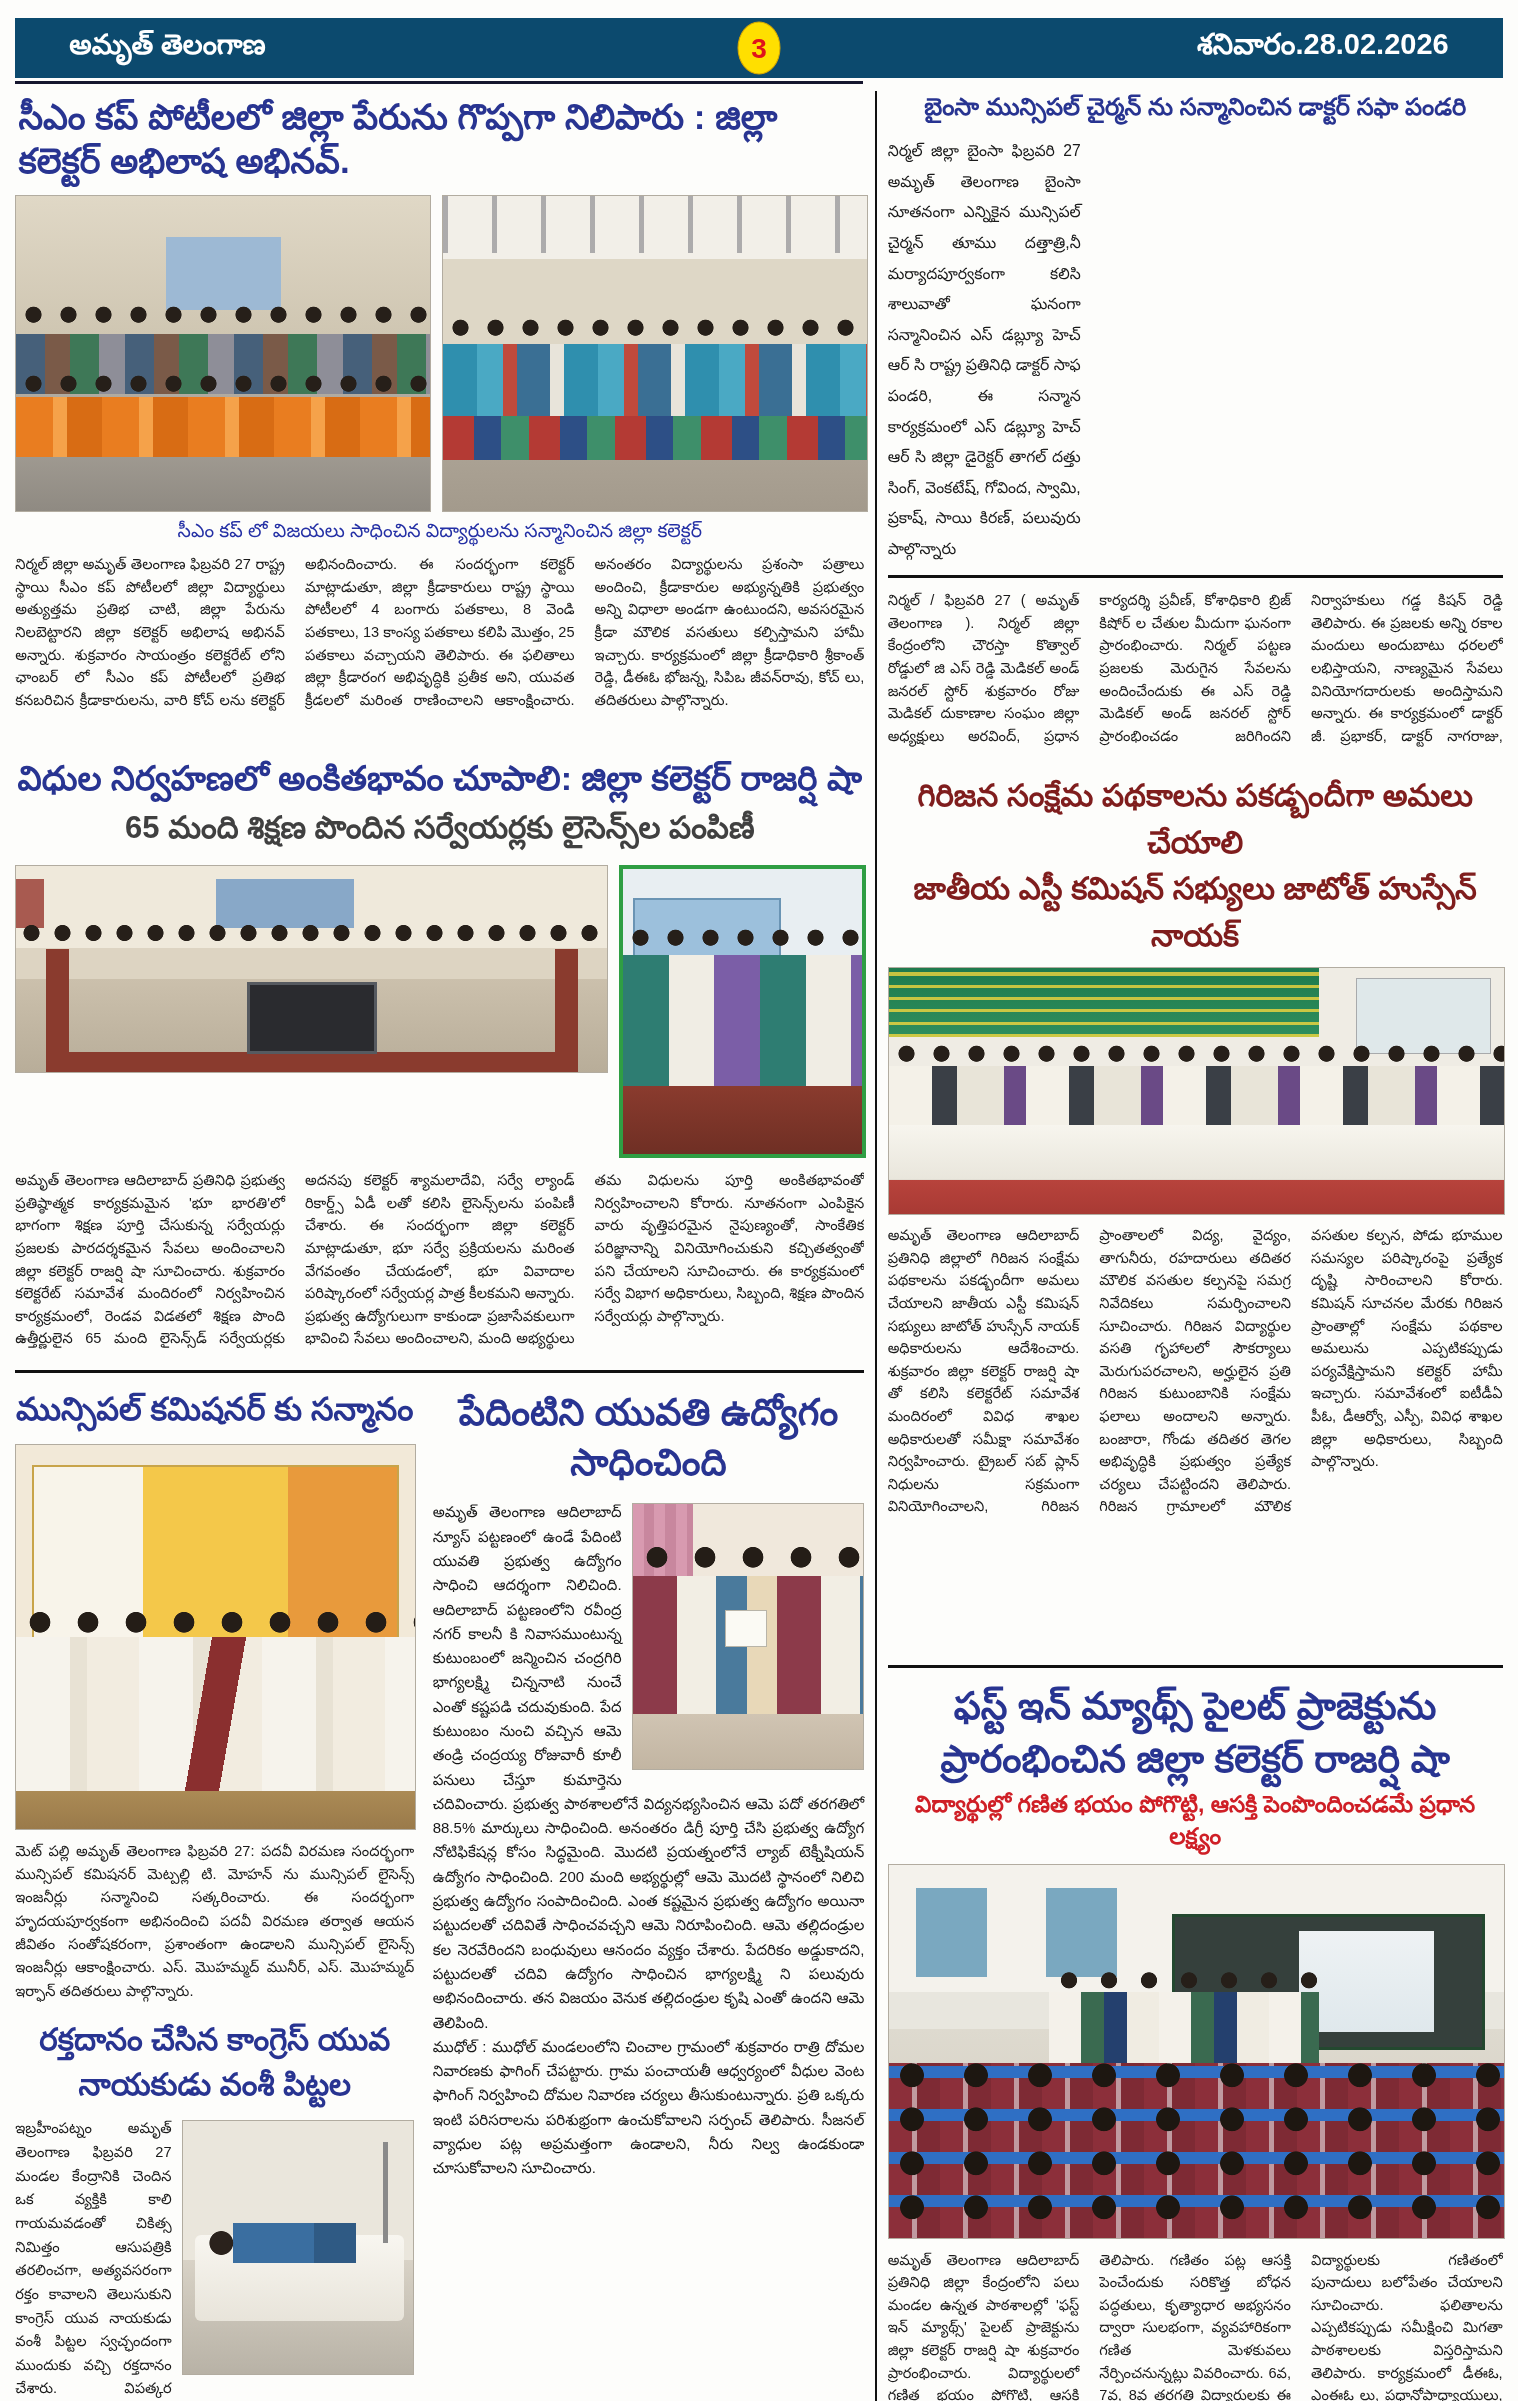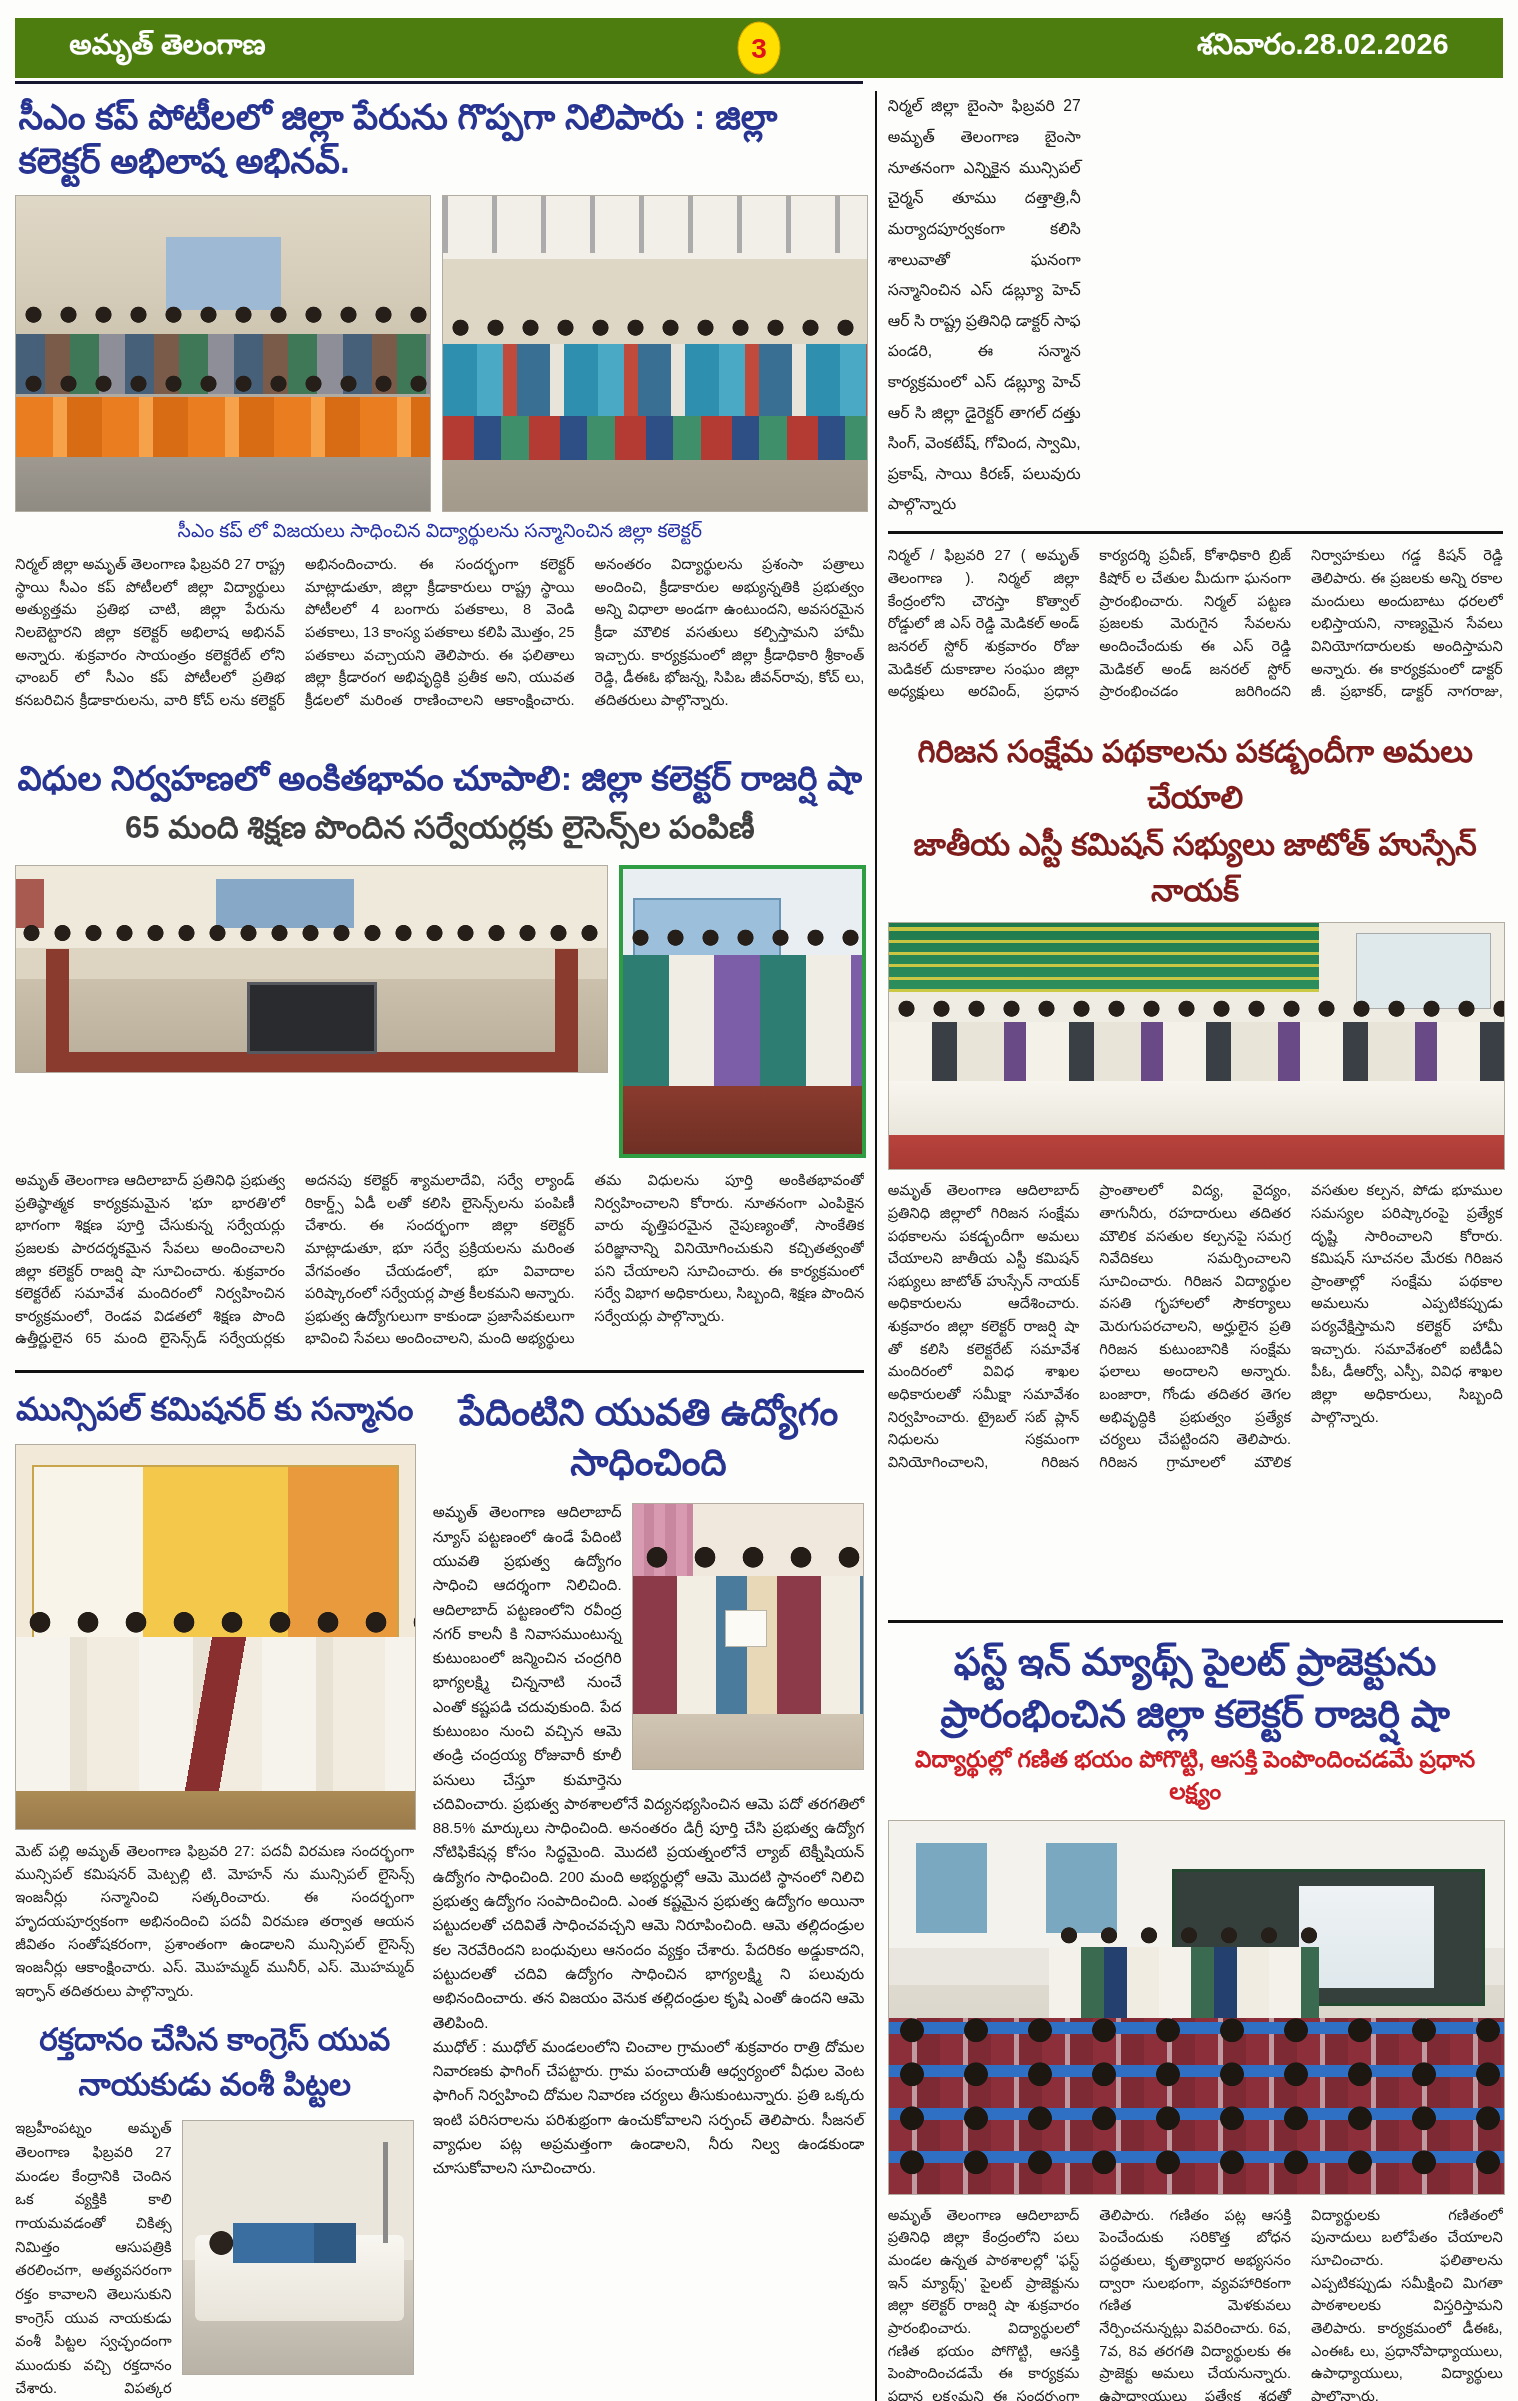--- a/index.html
+++ b/index.html
@@ -1,21 +1,21 @@
 <!DOCTYPE html>
 <html style="font-size:12.3px"><head>
 <meta charset="utf-8">
 <style>
   html,body{margin:0;padding:0;background:#ffffff;}
   .page{width:1518px;height:2401px;overflow:hidden;background:#fdfdfb;position:relative;
         font-family:"Liberation Sans",sans-serif;color:#161616;}
   .inner{padding:18.4px 15.3px 0 15.3px;}
 
   
-  .masthead{height:60px;background:#4d7c0f;display:flex;align-items:center;
+  .masthead{height:60px;background:#0c4a6e;display:flex;align-items:center;
             justify-content:space-between;padding:0 54px;position:relative;}
   .mast-title{color:#fff;font-size:28px;font-weight:bold;}
   .page-circle{position:absolute;left:50%;top:50%;transform:translate(-50%,-50%);
                width:41px;height:51px;background:#ffdf00;border:1.5px solid #d8a800;
                border-radius:50%;display:flex;align-items:center;justify-content:center;}
   .page-num{color:#e0121b;font-size:28px;font-weight:bold;}
   .mast-date{color:#fff;font-size:29px;font-weight:bold;}
   .mast-underline{height:3.1px;background:#15162e;width:848px;margin:2.3px 0 7.7px 0;}
 
   
@@ -239,20 +239,21 @@
               <div class="g-body">అమృత్ తెలంగాణ ఆదిలాబాద్ న్యూస్ పట్టణంలో ఉండే పేదింటి యువతి ప్రభుత్వ ఉద్యోగం సాధించి ఆదర్శంగా నిలిచింది. ఆదిలాబాద్ పట్టణంలోని రవీంద్ర నగర్ కాలనీ కి నివాసముంటున్న కుటుంబంలో జన్మించిన చంద్రగిరి భాగ్యలక్ష్మి చిన్ననాటి నుంచే ఎంతో కష్టపడి చదువుకుంది. పేద కుటుంబం నుంచి వచ్చిన ఆమె తండ్రి చంద్రయ్య రోజువారీ కూలీ పనులు చేస్తూ కుమార్తెను చదివించారు. ప్రభుత్వ పాఠశాలలోనే విద్యనభ్యసించిన ఆమె పదో తరగతిలో 88.5% మార్కులు సాధించింది. అనంతరం డిగ్రీ పూర్తి చేసి ప్రభుత్వ ఉద్యోగ నోటిఫికేషన్ల కోసం సిద్ధమైంది. మొదటి ప్రయత్నంలోనే ల్యాబ్ టెక్నీషియన్ ఉద్యోగం సాధించింది. 200 మంది అభ్యర్థుల్లో ఆమె మొదటి స్థానంలో నిలిచి ప్రభుత్వ ఉద్యోగం సంపాదించింది. ఎంత కష్టమైన ప్రభుత్వ ఉద్యోగం అయినా పట్టుదలతో చదివితే సాధించవచ్చని ఆమె నిరూపించింది. ఆమె తల్లిదండ్రుల కల నెరవేరిందని బంధువులు ఆనందం వ్యక్తం చేశారు. పేదరికం అడ్డుకాదని, పట్టుదలతో చదివి ఉద్యోగం సాధించిన భాగ్యలక్ష్మి ని పలువురు అభినందించారు. తన విజయం వెనుక తల్లిదండ్రుల కృషి ఎంతో ఉందని ఆమె తెలిపింది.</div>
             </div>
             <div class="g-body">ముధోల్ : ముధోల్ మండలంలోని చించాల గ్రామంలో శుక్రవారం రాత్రి దోమల నివారణకు ఫాగింగ్ చేపట్టారు. గ్రామ పంచాయతీ ఆధ్వర్యంలో వీధుల వెంట ఫాగింగ్ నిర్వహించి దోమల నివారణ చర్యలు తీసుకుంటున్నారు. ప్రతి ఒక్కరు ఇంటి పరిసరాలను పరిశుభ్రంగా ఉంచుకోవాలని సర్పంచ్ తెలిపారు. సీజనల్ వ్యాధుల పట్ల అప్రమత్తంగా ఉండాలని, నీరు నిల్వ ఉండకుండా చూసుకోవాలని సూచించారు.</div>
           </div>
         </div>
       </div>
 
       <div class="col-right">
 
         <div>
+          <div class="hl hl-b">బైంసా మున్సిపల్ చైర్మన్ ను సన్మానించిన డాక్టర్ సఫా పండరి</div>
           <div class="b-row">
             <div class="btxt b-text">నిర్మల్ జిల్లా బైంసా ఫిబ్రవరి 27 అమృత్ తెలంగాణ బైంసా నూతనంగా ఎన్నికైన మున్సిపల్ చైర్మన్ తూము దత్తాత్రి,నీ మర్యాదపూర్వకంగా కలిసి శాలువాతో ఘనంగా సన్మానించిన ఎస్ డబ్ల్యూ హెచ్ ఆర్ సి రాష్ట్ర ప్రతినిధి డాక్టర్ సాఫ పండరి, ఈ సన్మాన కార్యక్రమంలో ఎస్ డబ్ల్యూ హెచ్ ఆర్ సి జిల్లా డైరెక్టర్ తాగల్ దత్తు సింగ్, వెంకటేష్, గోవింద, స్వామి, ప్రకాష్, సాయి కిరణ్, పలువురు పాల్గొన్నారు</div>
           </div>
         </div>
 
         <div class="hr-thick"></div>
 
         <div>
           <div class="btxt body3 c-body">నిర్మల్ / ఫిబ్రవరి 27 ( అమృత్ తెలంగాణ ). నిర్మల్ జిల్లా కేంద్రంలోని చౌరస్తా కొత్వాల్ రోడ్డులో జి ఎస్ రెడ్డి మెడికల్ అండ్ జనరల్ స్టోర్ శుక్రవారం రోజు మెడికల్ దుకాణాల సంఘం జిల్లా అధ్యక్షులు అరవింద్, ప్రధాన కార్యదర్శి ప్రవీణ్, కోశాధికారి బ్రిజ్ కిషోర్ ల చేతుల మీదుగా ఘనంగా ప్రారంభించారు. నిర్మల్ పట్టణ ప్రజలకు మెరుగైన సేవలను అందించేందుకు ఈ ఎస్ రెడ్డి మెడికల్ అండ్ జనరల్ స్టోర్ ప్రారంభించడం జరిగిందని నిర్వాహకులు గడ్డ కిషన్ రెడ్డి తెలిపారు. ఈ ప్రజలకు అన్ని రకాల మందులు అందుబాటు ధరలలో లభిస్తాయని, నాణ్యమైన సేవలు వినియోగదారులకు అందిస్తామని అన్నారు. ఈ కార్యక్రమంలో డాక్టర్ జీ. ప్రభాకర్, డాక్టర్ నాగరాజు, కుంటాల వెంకటేశ్వర్లు, ఈ ప్రాంత వ్యాపారులు, జే మనోజ్, కే సురేష్, పలువురు స్థానికులు భాగస్వాములయ్యారు.</div>
         </div>

